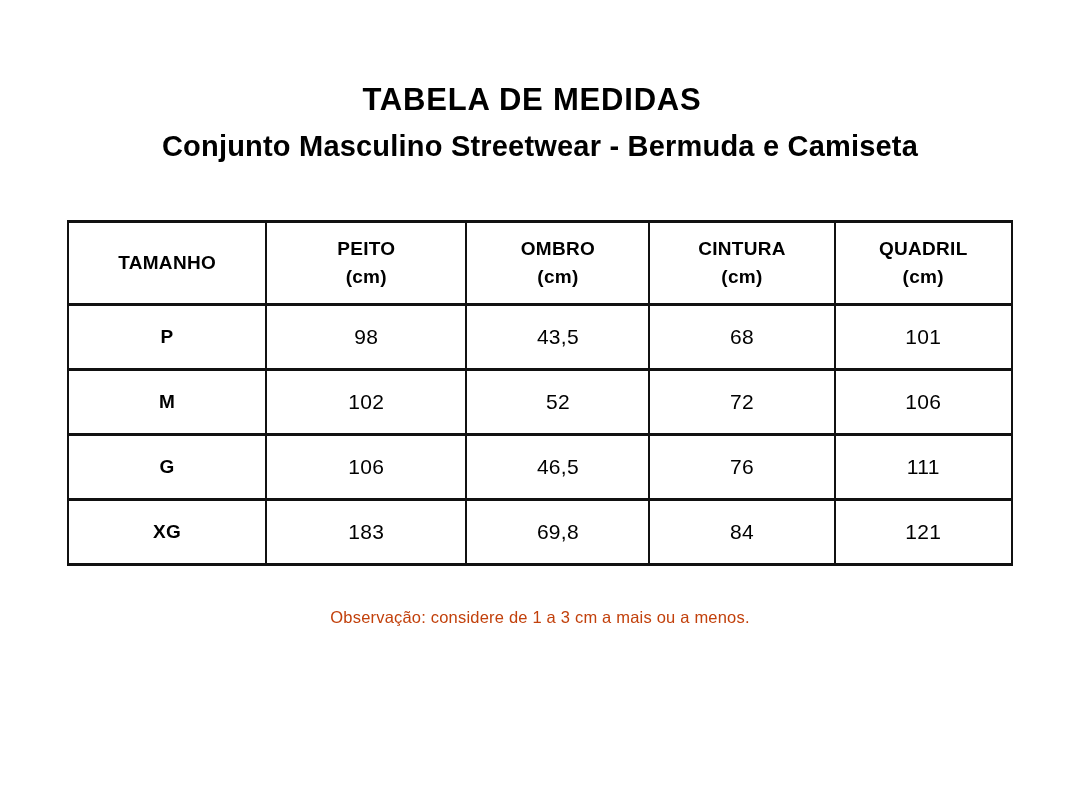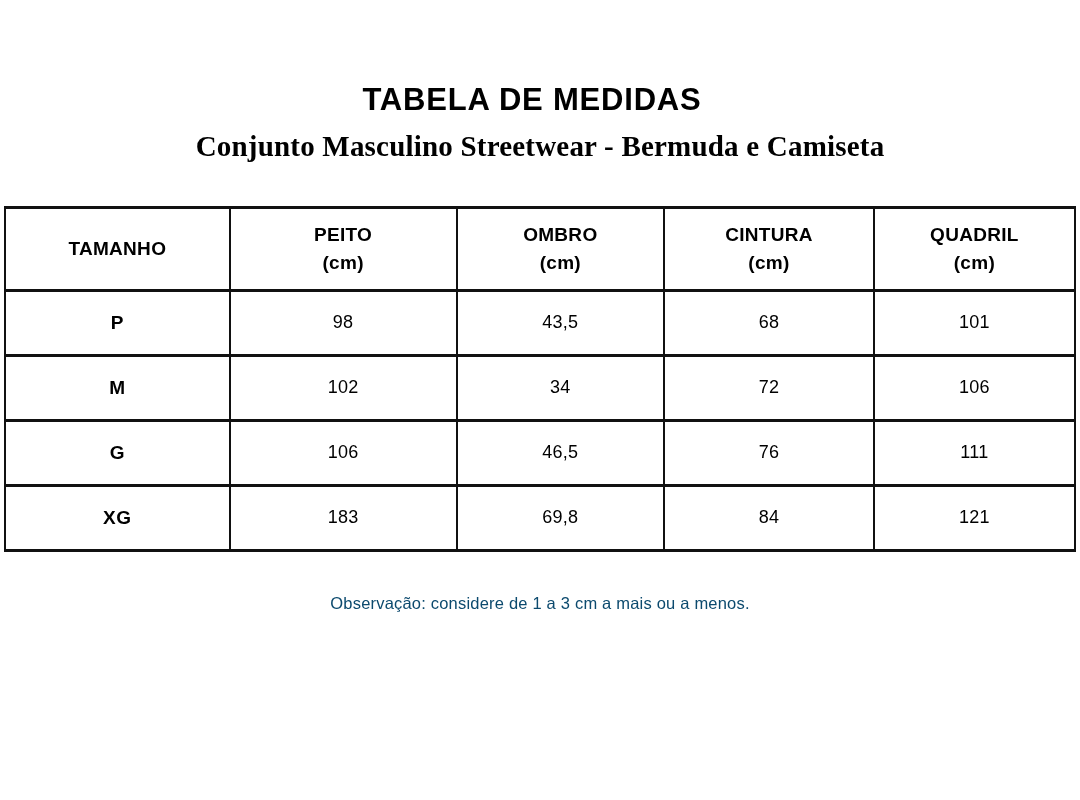--- a/index.html
+++ b/index.html
@@ -22,25 +22,24 @@
     letter-spacing: 0.8px;
     line-height: 1.05;
   }
   .subtitle {
     margin: 14px 0 8px 0;
     text-align: center;
     font-size: 29px;
     font-weight: 700;
     letter-spacing: 0.2px;
     line-height: 1.05;
-    font-family: Liberation Serif, serif;
   }
   table.size-table {
-    width: 1072px;
-    margin: 45px auto 0 auto;
+    width: 946px;
+    margin: 59px auto 0 auto;
     border-collapse: collapse;
     table-layout: fixed;
   }
   .size-table th,
   .size-table td {
     border-left: 2px solid #111111;
     border-right: 2px solid #111111;
     border-top: 3px solid #111111;
     border-bottom: 3px solid #111111;
     text-align: center;
@@ -56,35 +55,35 @@
     line-height: 1.45;
   }
   .size-table th span {
     display: block;
   }
   .size-table th span:empty {
     display: none;
   }
   .size-table td {
     height: 62px;
-    font-size: 18px;
+    font-size: 21px;
     font-weight: 400;
     letter-spacing: 0.3px;
   }
   .size-table td.size-cell {
     font-size: 19px;
     font-weight: 700;
     letter-spacing: 0.5px;
   }
   .note {
     margin: 42px 0 0 0;
     text-align: center;
     font-size: 16.5px;
     font-weight: 400;
-    color: #0c4a6e;
+    color: #c2410c;
     letter-spacing: 0.2px;
   }
 </style>
 </head>
 <body>
 
 <h1 class="title">TABELA DE MEDIDAS</h1>
 <h2 class="subtitle">Conjunto Masculino Streetwear - Bermuda e Camiseta</h2>
 
 <table class="size-table">
@@ -123,21 +122,21 @@
     <tr>
       <td class="size-cell">P</td>
       <td>98</td>
       <td>43,5</td>
       <td>68</td>
       <td>101</td>
     </tr>
     <tr>
       <td class="size-cell">M</td>
       <td>102</td>
-      <td>34</td>
+      <td>52</td>
       <td>72</td>
       <td>106</td>
     </tr>
     <tr>
       <td class="size-cell">G</td>
       <td>106</td>
       <td>46,5</td>
       <td>76</td>
       <td>111</td>
     </tr>

